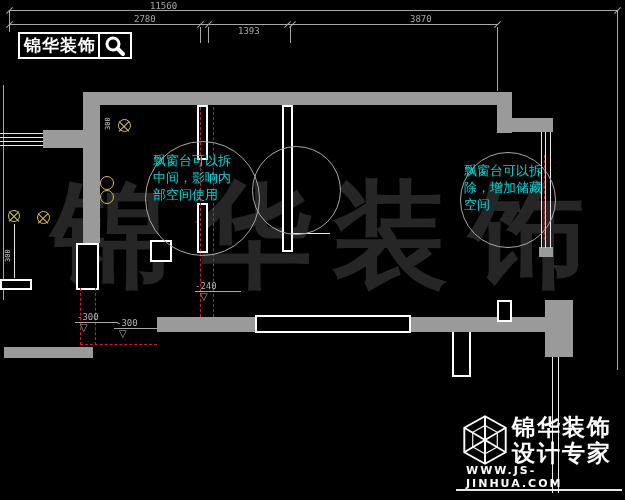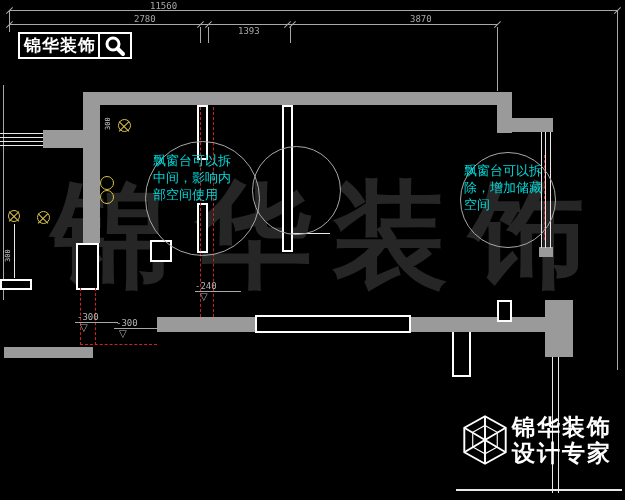--- a/index.html
+++ b/index.html
@@ -177,15 +177,16 @@
         <polyline points="3,17 30,33 57,17"></polyline>
         <polyline points="3,49 30,33 30,64"></polyline>
         <polyline points="57,49 30,33"></polyline>
         <polyline points="30,2 30,33"></polyline>
         <polygon points="30,14 46,23 46,42 30,51 14,42 14,23" stroke-width="1.5"></polygon>
       </g>
     </svg>
   </span>
   <div class="f-brand" style="left:512px;top:412px">锦华装饰</div>
   <div class="f-brand" style="left:512px;top:438px">设计专家</div>
+  <div class="f-url" style="left:466px;top:464px">WWW.JS-JINHUA.COM</div>
   <div class="wl z4" style="left:456px;top:489px;width:166px;height:2px"></div>
 
 </div>
 
 </body></html>

